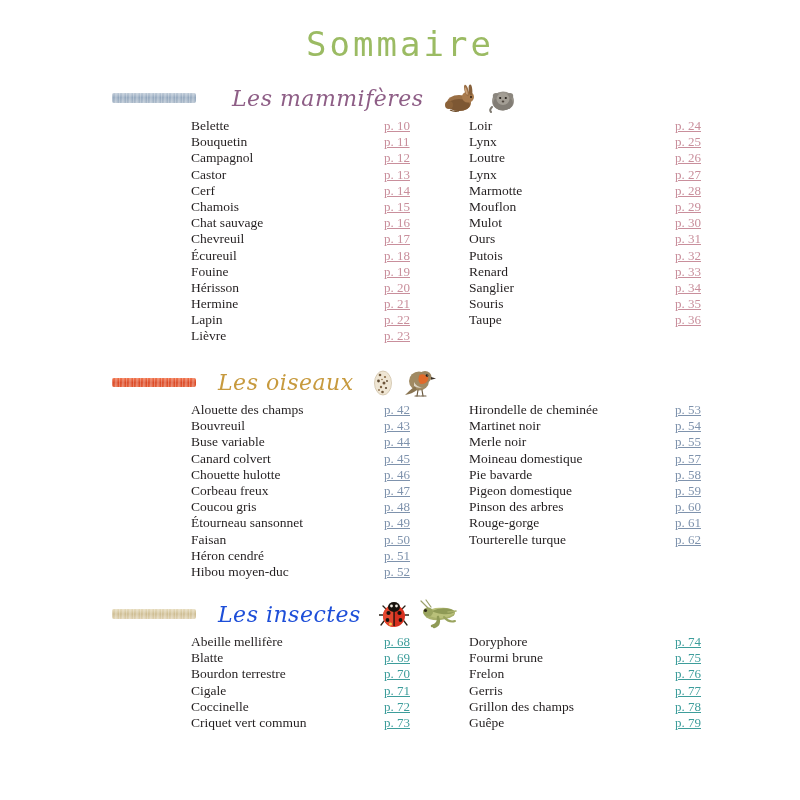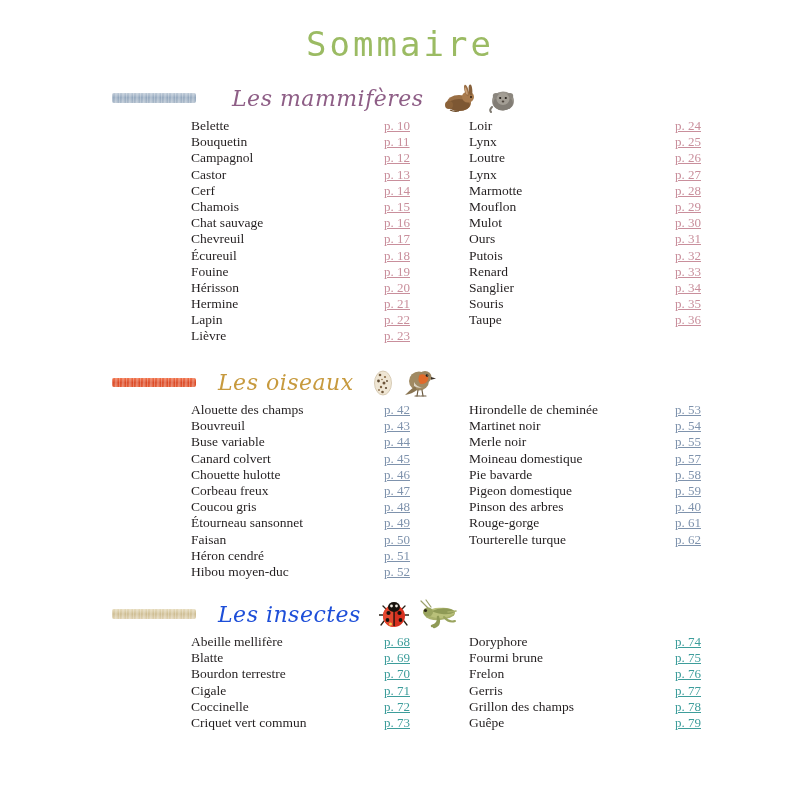--- a/index.html
+++ b/index.html
@@ -454,21 +454,21 @@
             <span class="entry-page pg-ois">p. 58</span>
           </div>
         <div class="entry">
             <span class="entry-name">Pigeon domestique</span>
             <span class="entry-spacer"></span>
             <span class="entry-page pg-ois">p. 59</span>
           </div>
         <div class="entry">
             <span class="entry-name">Pinson des arbres</span>
             <span class="entry-spacer"></span>
-            <span class="entry-page pg-ois">p. 40</span>
+            <span class="entry-page pg-ois">p. 60</span>
           </div>
         <div class="entry">
             <span class="entry-name">Rouge-gorge</span>
             <span class="entry-spacer"></span>
             <span class="entry-page pg-ois">p. 61</span>
           </div>
         <div class="entry">
             <span class="entry-name">Tourterelle turque</span>
             <span class="entry-spacer"></span>
             <span class="entry-page pg-ois">p. 62</span>

